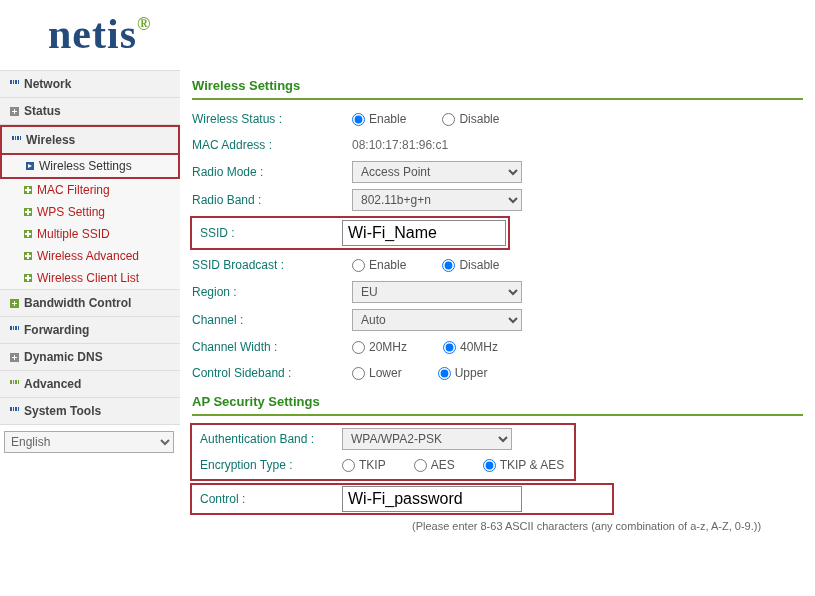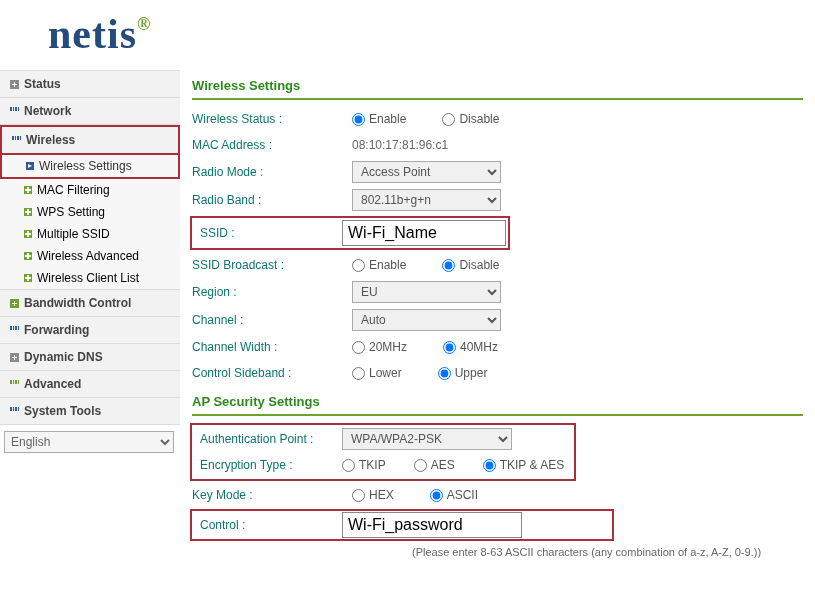--- a/index.html
+++ b/index.html
@@ -19,39 +19,39 @@
 .nav-icon.plus::after { left: 2px; top: 4px; width: 5px; height: 1px; }
 .nav-icon.green-plus { background: #6ea22e; position: relative; }
 .nav-icon.green-plus::before, .nav-icon.green-plus::after { content: ''; position: absolute; background: #fff; }
 .nav-icon.green-plus::before { left: 4px; top: 2px; width: 1px; height: 5px; }
 .nav-icon.green-plus::after { left: 2px; top: 4px; width: 5px; height: 1px; }
 .nav-icon.dots { display: inline-flex; gap: 1px; }
 .nav-icon.dots span { width: 4px; height: 4px; background: #2d5a9a; display: inline-block; }
 .nav-icon.dots.green span { background: #6ea22e; }
 .nav-label { color: #444; font-weight: bold; }
 .subnav { list-style: none; padding-left: 24px; background: #f7f7f7; }
-.subnav-item { padding: 4px 0; color: #000000; cursor: pointer; display: flex; align-items: center; }
+.subnav-item { padding: 4px 0; color: #b91c1c; cursor: pointer; display: flex; align-items: center; }
 .subnav-item.active { color: #333; }
 .sub-icon { width: 8px; height: 8px; margin-right: 5px; display: inline-block; position: relative; }
 .sub-icon.blue-sq { background: #2d5a9a; }
 .sub-icon.blue-sq::after { content: ''; position: absolute; left: 2px; top: 2px; border-left: 4px solid #fff; border-top: 2px solid transparent; border-bottom: 2px solid transparent; }
 .sub-icon.green-sq { background: #6ea22e; position: relative; }
 .sub-icon.green-sq::before, .sub-icon.green-sq::after { content: ''; position: absolute; background: #fff; }
 .sub-icon.green-sq::before { left: 3px; top: 1px; width: 2px; height: 6px; }
 .sub-icon.green-sq::after { left: 1px; top: 3px; width: 6px; height: 2px; }
 .highlight-box { border: 2px solid #a8303a; }
 .lang-select { width: 170px; margin: 6px 4px; padding: 2px; font-size: 12px; color: #666; border: 1px solid #aaa; background: #f5f5f5; }
 .content { flex: 1; padding: 0px 12px 10px 12px; }
 .section-title { color: #2e8a1c; font-weight: bold; font-size: 13px; padding: 8px 0 5px 0; border-bottom: 2px solid #6ea22e; margin-bottom: 6px; }
 .form-row { display: flex; align-items: center; padding: 3px 0; min-height: 26px; }
 .form-label { width: 160px; text-align: left; padding-right: 8px; color: #0f766e; font-size: 12px; }
 .form-control { flex: 1; display: flex; align-items: center; gap: 36px; }
 .radio-group { display: flex; align-items: center; gap: 4px; }
 .radio-group input[type="radio"] { margin: 0; }
-.select { width: 149px; padding: 2px 4px; font-size: 12px; border: 1px solid #aaa; background: #f0f0f0; color: #555; }
+.select { width: 170px; padding: 2px 4px; font-size: 12px; border: 1px solid #aaa; background: #f0f0f0; color: #555; }
 .text-input { width: 164px; padding: 3px 5px; font-size: 16px; border: 1px solid #888; }
 .static-text { color: #666; }
 .ssid-box { border: 2px solid #a8303a; display: inline-flex; align-items: center; padding: 2px 2px 2px 0; margin-left: -2px;}
 .ssid-box .form-label { width: 150px; padding-left: 8px;}
 .sec-box { border: 2px solid #a8303a; display: inline-flex; flex-direction: column; margin-left: -2px; padding: 1px 0;}
 .sec-box .form-row { padding: 2px 0; }
 .sec-box .form-label { width: 150px; padding-left: 8px;}
 .pw-box { border: 2px solid #a8303a; display: inline-flex; align-items: center; padding: 1px 0; margin-left: -2px;}
 .pw-box .form-label { width: 150px; padding-left: 8px;}
 .recommend { color: #bd3535; font-size: 12px; line-height: 1.6; padding: 4px 0 10px 0; }
@@ -61,31 +61,31 @@
 <body>
 
 <div class="container">
   <div class="header">
     <span class="logo"><span>netis</span><span class="dot">®</span></span>
   </div>
   <div class="body">
     <div class="sidebar">
       <ul class="nav">
         <li class="nav-item">
+            <span class="nav-icon dots">
+              <span></span>
+              <span></span>
+              <span></span>
+              <span></span>
+            </span>
+            <span class="nav-label">Network</span>
+          </li>
+        <li class="nav-item">
             <span class="nav-icon plus"></span>
             <span class="nav-label">Status</span>
-          </li>
-        <li class="nav-item">
-            <span class="nav-icon dots">
-              <span></span>
-              <span></span>
-              <span></span>
-              <span></span>
-            </span>
-            <span class="nav-label">Network</span>
           </li>
         <li class="nav-item highlight-box" style="border-bottom:2px solid #a8303a;">
             <span class="nav-icon dots">
               <span></span>
               <span></span>
               <span></span>
               <span></span>
             </span>
             <span class="nav-label">Wireless</span>
           </li>
@@ -261,21 +261,21 @@
               <span>Upper</span>
             </label>
         </div>
       </div>
 
       <div class="section-title">AP Security Settings</div>
 
       <div style="padding:1px 0;">
         <div class="sec-box">
           <div class="form-row">
-            <div class="form-label">Authentication Point :</div>
+            <div class="form-label">Authentication Band :</div>
             <div class="form-control">
                 <select class="select" style="width:170px;"><option>WPA/WPA2-PSK</option></select>
               </div>
           </div>
           <div class="form-row">
             <div class="form-label">Encryption Type :</div>
             <div class="form-control" style="gap:28px; padding-right:10px;">
               <label class="radio-group">
                   <input type="radio" style="">
                   <span>TKIP</span>
@@ -286,33 +286,20 @@
                 </label>
               <label class="radio-group">
                   <input type="radio" checked="" style="">
                   <span>TKIP &amp; AES</span>
                 </label>
             </div>
           </div>
         </div>
       </div>
 
-      <div class="form-row">
-        <div class="form-label">Key Mode :</div>
-        <div class="form-control">
-          <label class="radio-group">
-              <input type="radio" style="">
-              <span>HEX</span>
-            </label>
-          <label class="radio-group">
-              <input type="radio" checked="" style="">
-              <span>ASCII</span>
-            </label>
-        </div>
-      </div>
 
       <div style="padding:1px 0;">
         <div class="pw-box">
           <div class="form-label">Control :</div>
           <input class="text-input" style="width: 180px;" value="Wi-Fi_password">
           <div style="width:90px;"></div>
         </div>
       </div>
 
       <div class="hint">(Please enter 8-63 ASCII characters (any combination of a-z, A-Z, 0-9.))</div>

